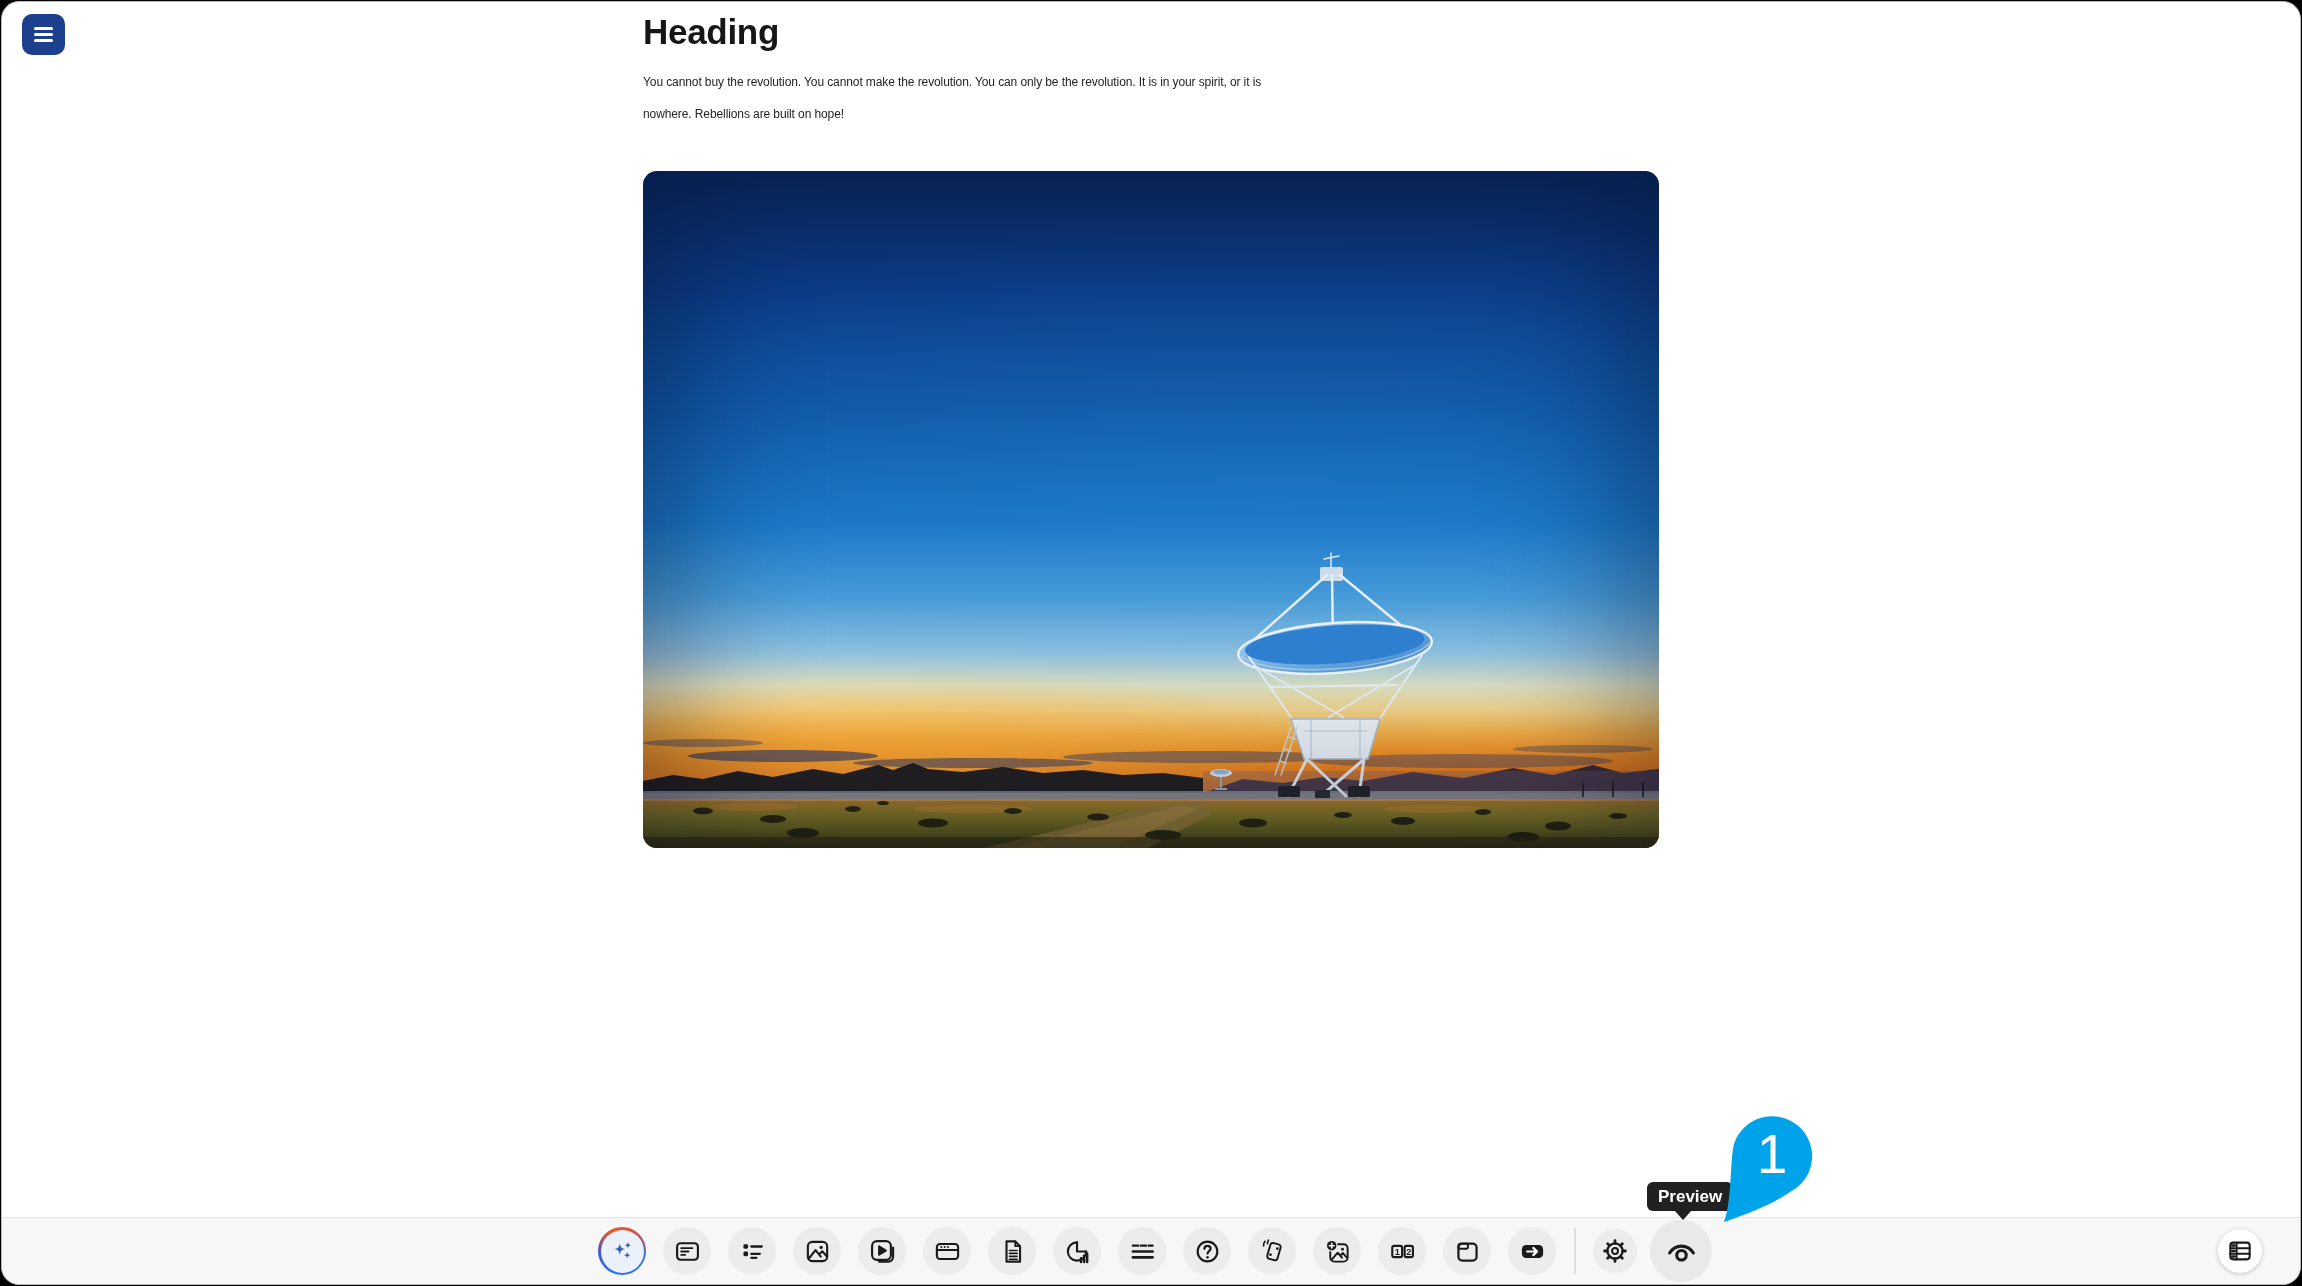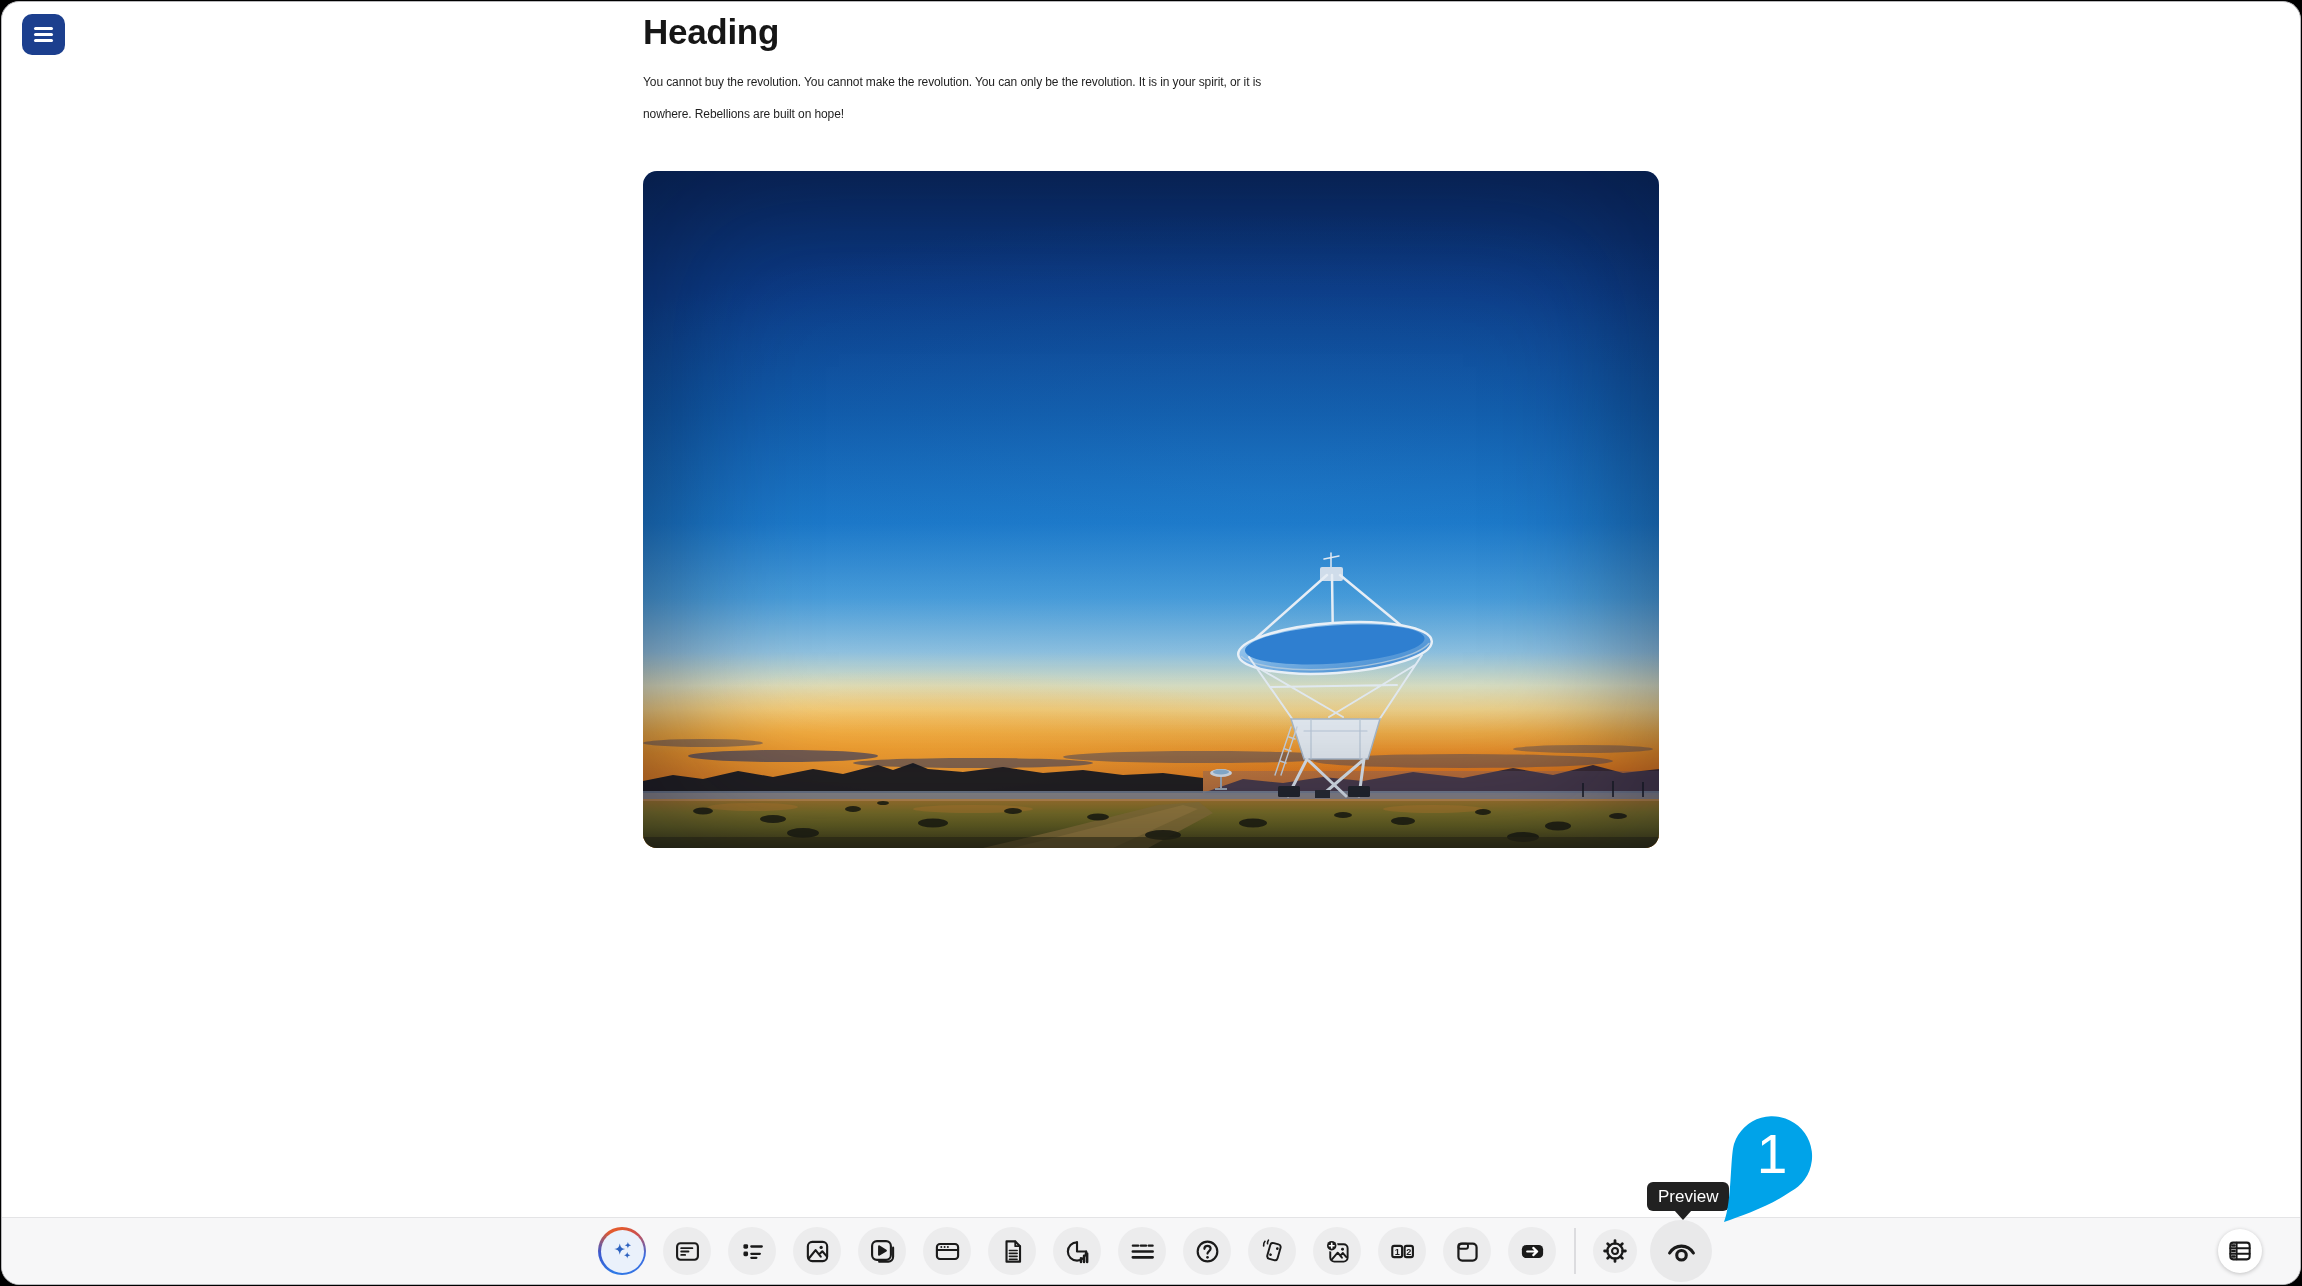--- a/index.html
+++ b/index.html
@@ -87,21 +87,21 @@
     position:absolute;left:2216px;top:50%;transform:translateY(-50%);
     width:44px;height:44px;background:#fff;
     box-shadow:0 1px 4px rgba(0,0,0,.22);
   }
   .ic{display:block;}
 
   
   .tooltip{
     position:absolute;left:1645px;top:1180px;height:29px;line-height:29px;
     background:#212121;color:#fff;font-size:17px;padding:0 11px;border-radius:6px;
-    z-index:5;white-space:nowrap;
+    z-index:5;white-space:nowrap;font-weight:bold;
   }
   .tooltip-arrow{
     position:absolute;left:1672px;top:1208px;width:0;height:0;z-index:5;
     border-left:9px solid transparent;border-right:9px solid transparent;
     border-top:10px solid #212121;
   }
 
   
   .tour-badge{position:absolute;left:1720px;top:1112px;z-index:6;}
   .tour-badge text{

